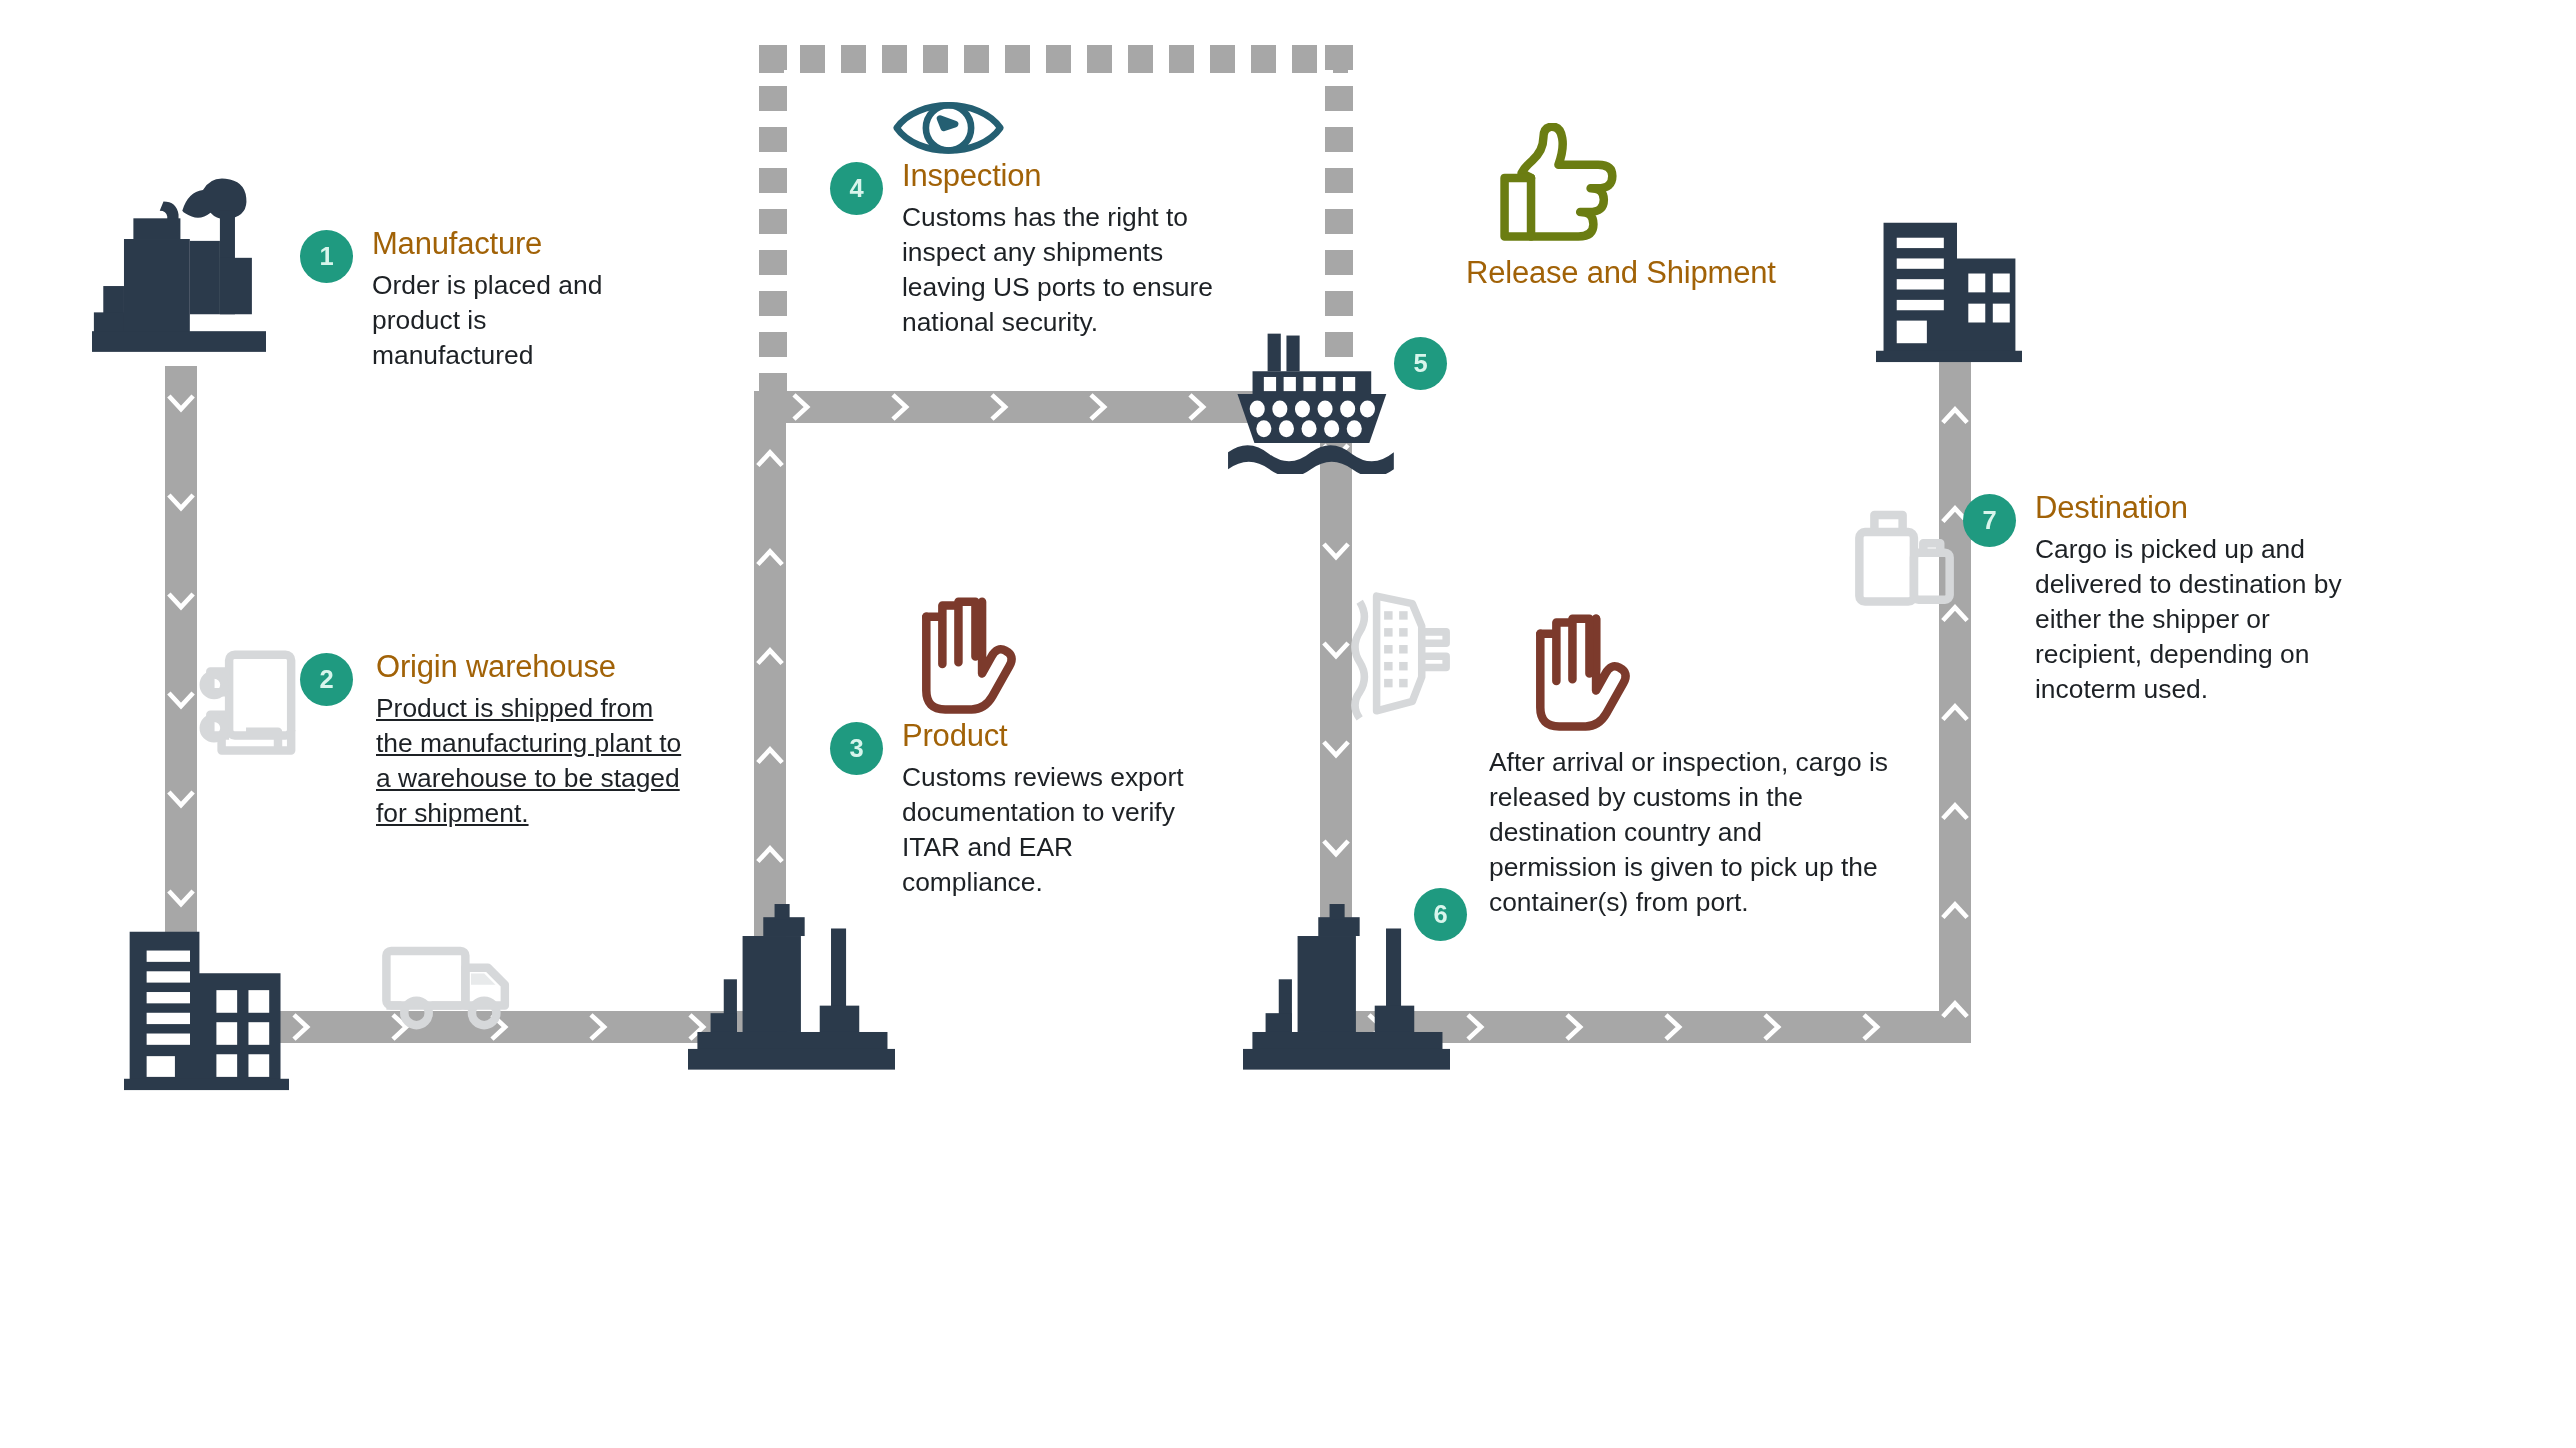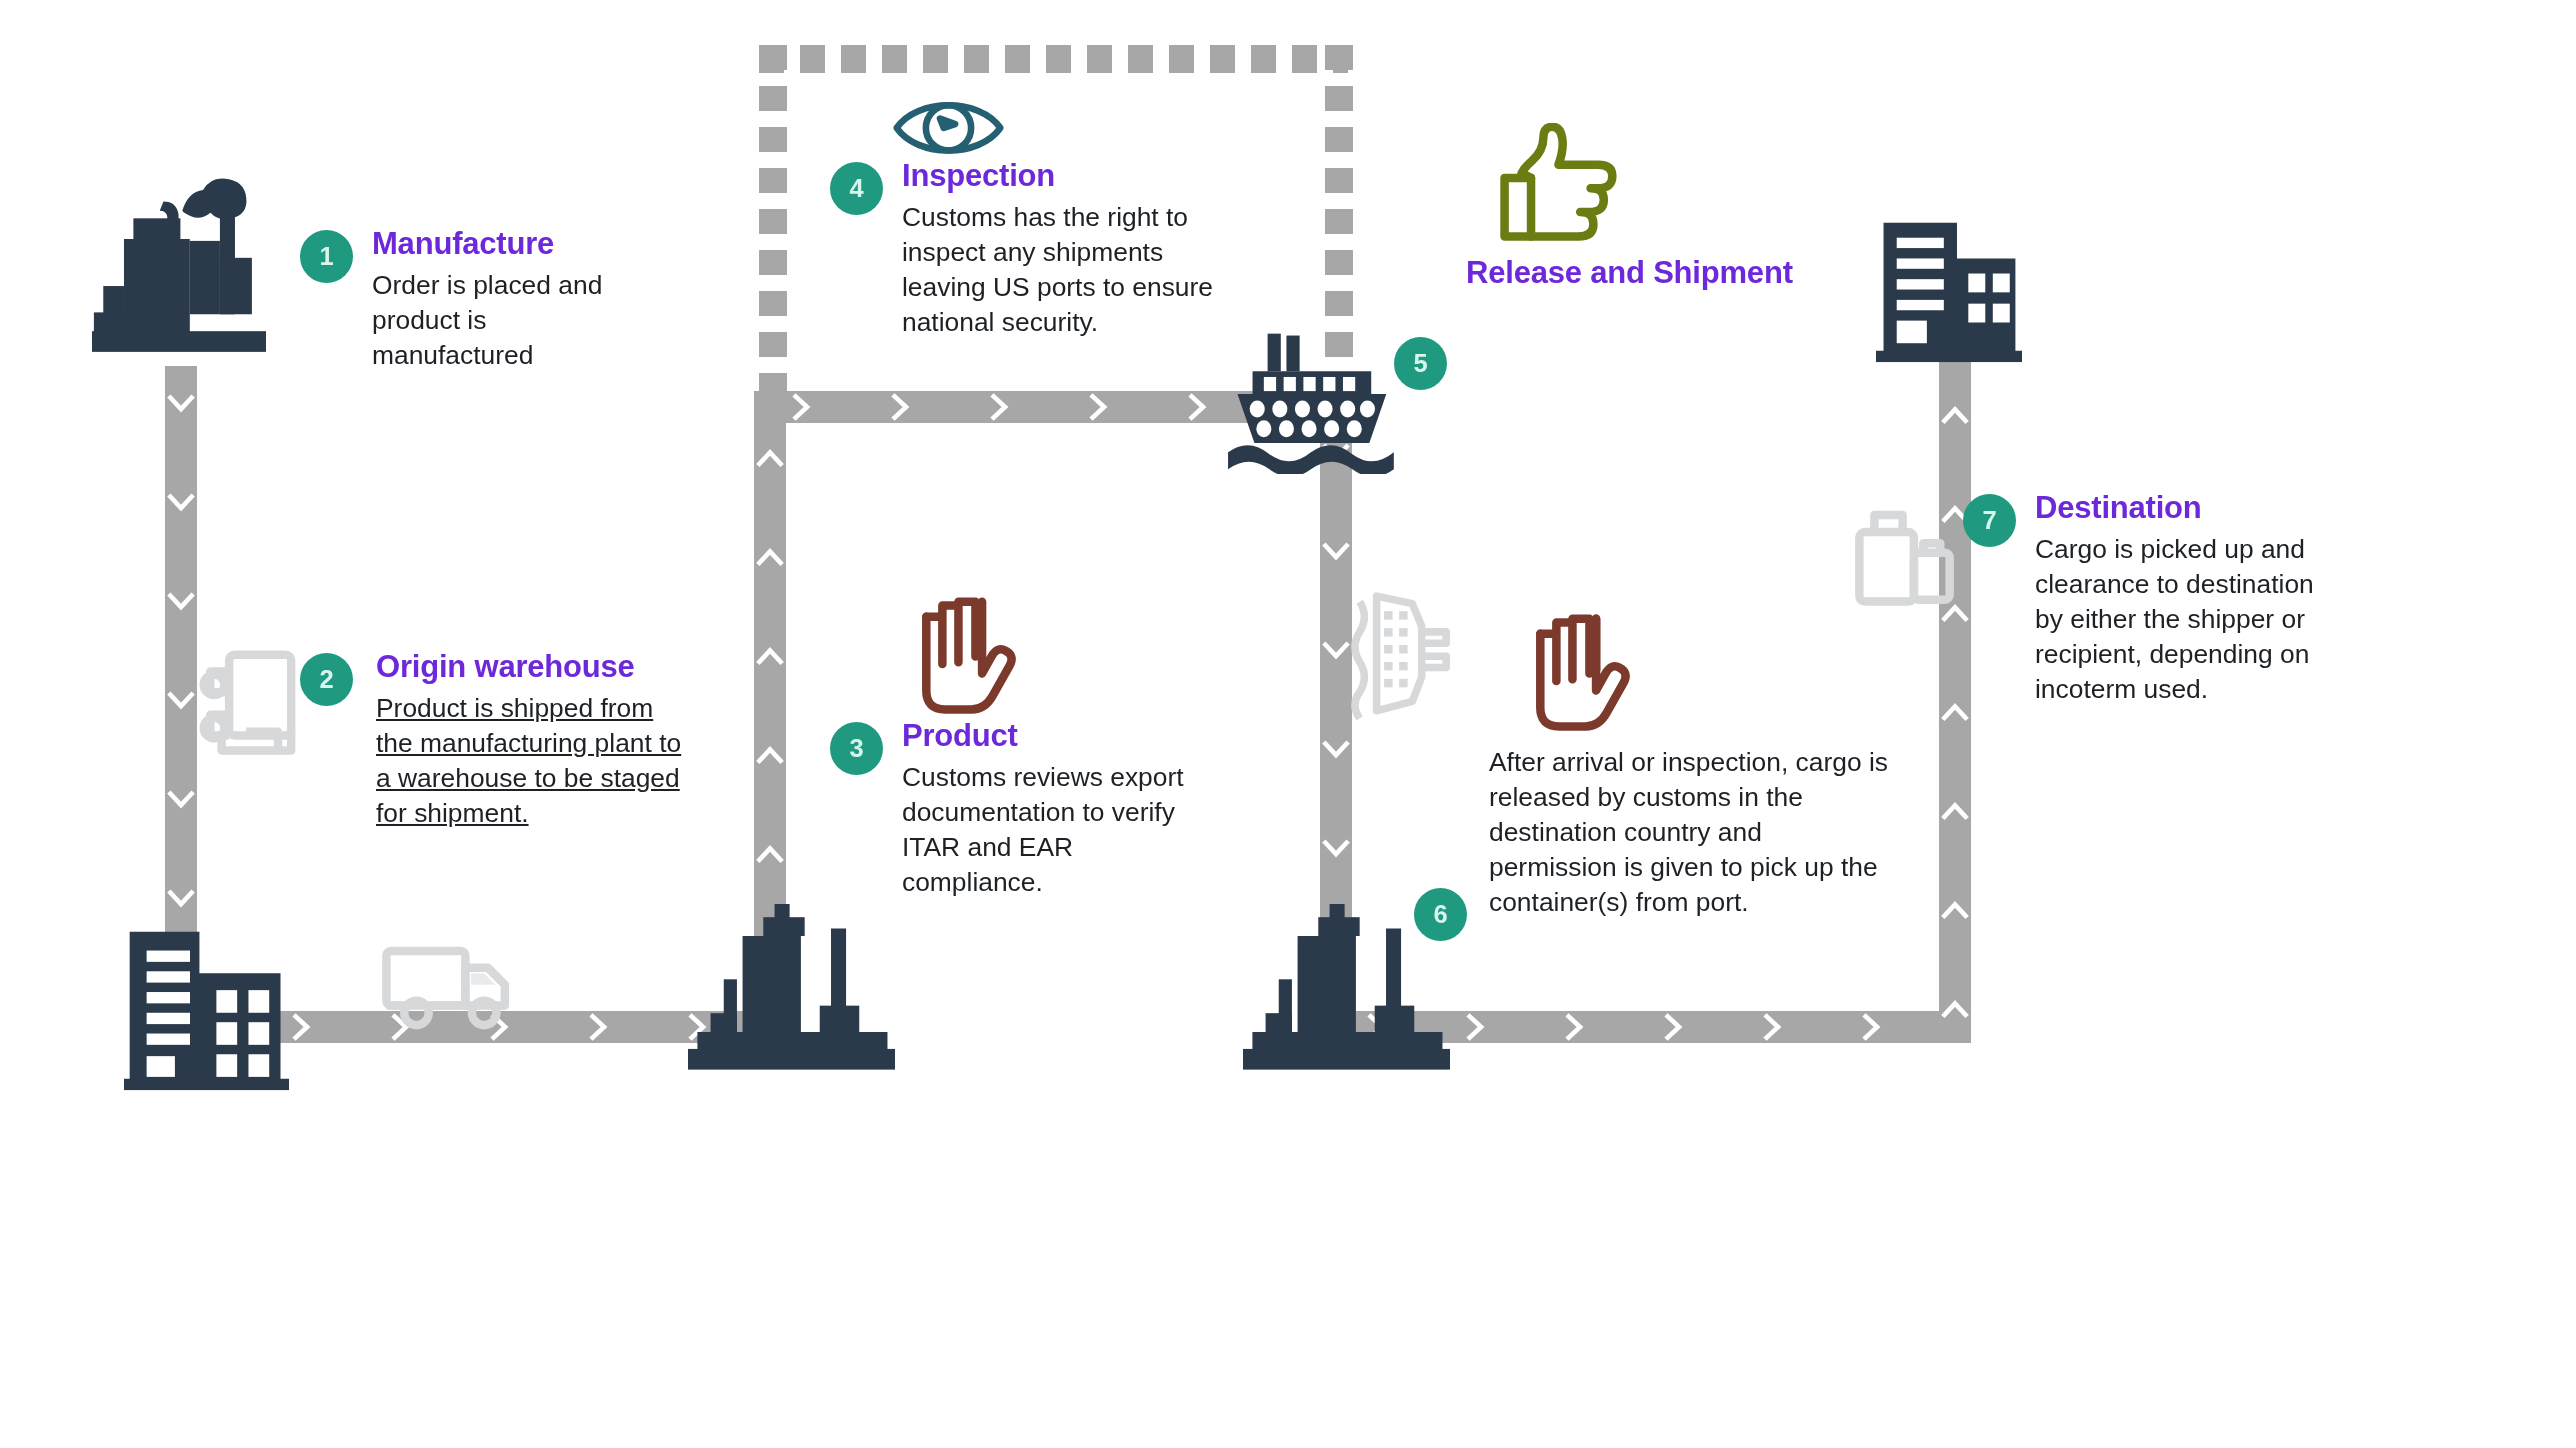--- a/index.html
+++ b/index.html
@@ -28,21 +28,21 @@
 
   
   .step{position:absolute;}
   .badge{
     position:absolute;width:53px;height:53px;border-radius:50%;
     background:#1f9a80;color:#d8f5ec;font-size:25.5px;font-weight:700;
     display:flex;align-items:center;justify-content:center;
     line-height:1;
   }
   .title{
-    font-size:31px;font-weight:700;color:#6d28d9;letter-spacing:-0.2px;
+    font-size:31px;font-weight:400;color:#a16207;letter-spacing:-0.2px;
     white-space:nowrap;margin:0 0 5.7px 0;
   }
   .desc{
     font-size:26.4px;line-height:1.33;color:#1d2125;font-weight:400;
     margin:0;
   }
   .txtwrap{position:absolute;}
 
   
   .icon{position:absolute;}
@@ -580,18 +580,18 @@
     <div class="badge" style="left:0;top:143px;">6</div>
     <div class="txtwrap" style="left:75px;top:0;width:415px;">
       <div class="desc" style="width:405px;">After arrival or inspection, cargo is released by customs in the destination country  and permission is given to pick up the container(s) from port.</div>
     </div>
   </div>
 
   <div class="step" style="left:1963px;top:490px;">
     <div class="badge" style="left:0;top:3.8px;">7</div>
     <div class="txtwrap" style="left:72px;top:0;width:321px;">
       <div class="title">Destination</div>
-      <div class="desc" style="width:311px;">Cargo is picked up and clearance to destination by either the shipper or recipient, depending on incoterm  used.</div>
+      <div class="desc" style="width:311px;">Cargo is picked up and delivered to destination by either the shipper or recipient, depending on incoterm  used.</div>
     </div>
   </div>
 
 </div>
 
 
 </body></html>

